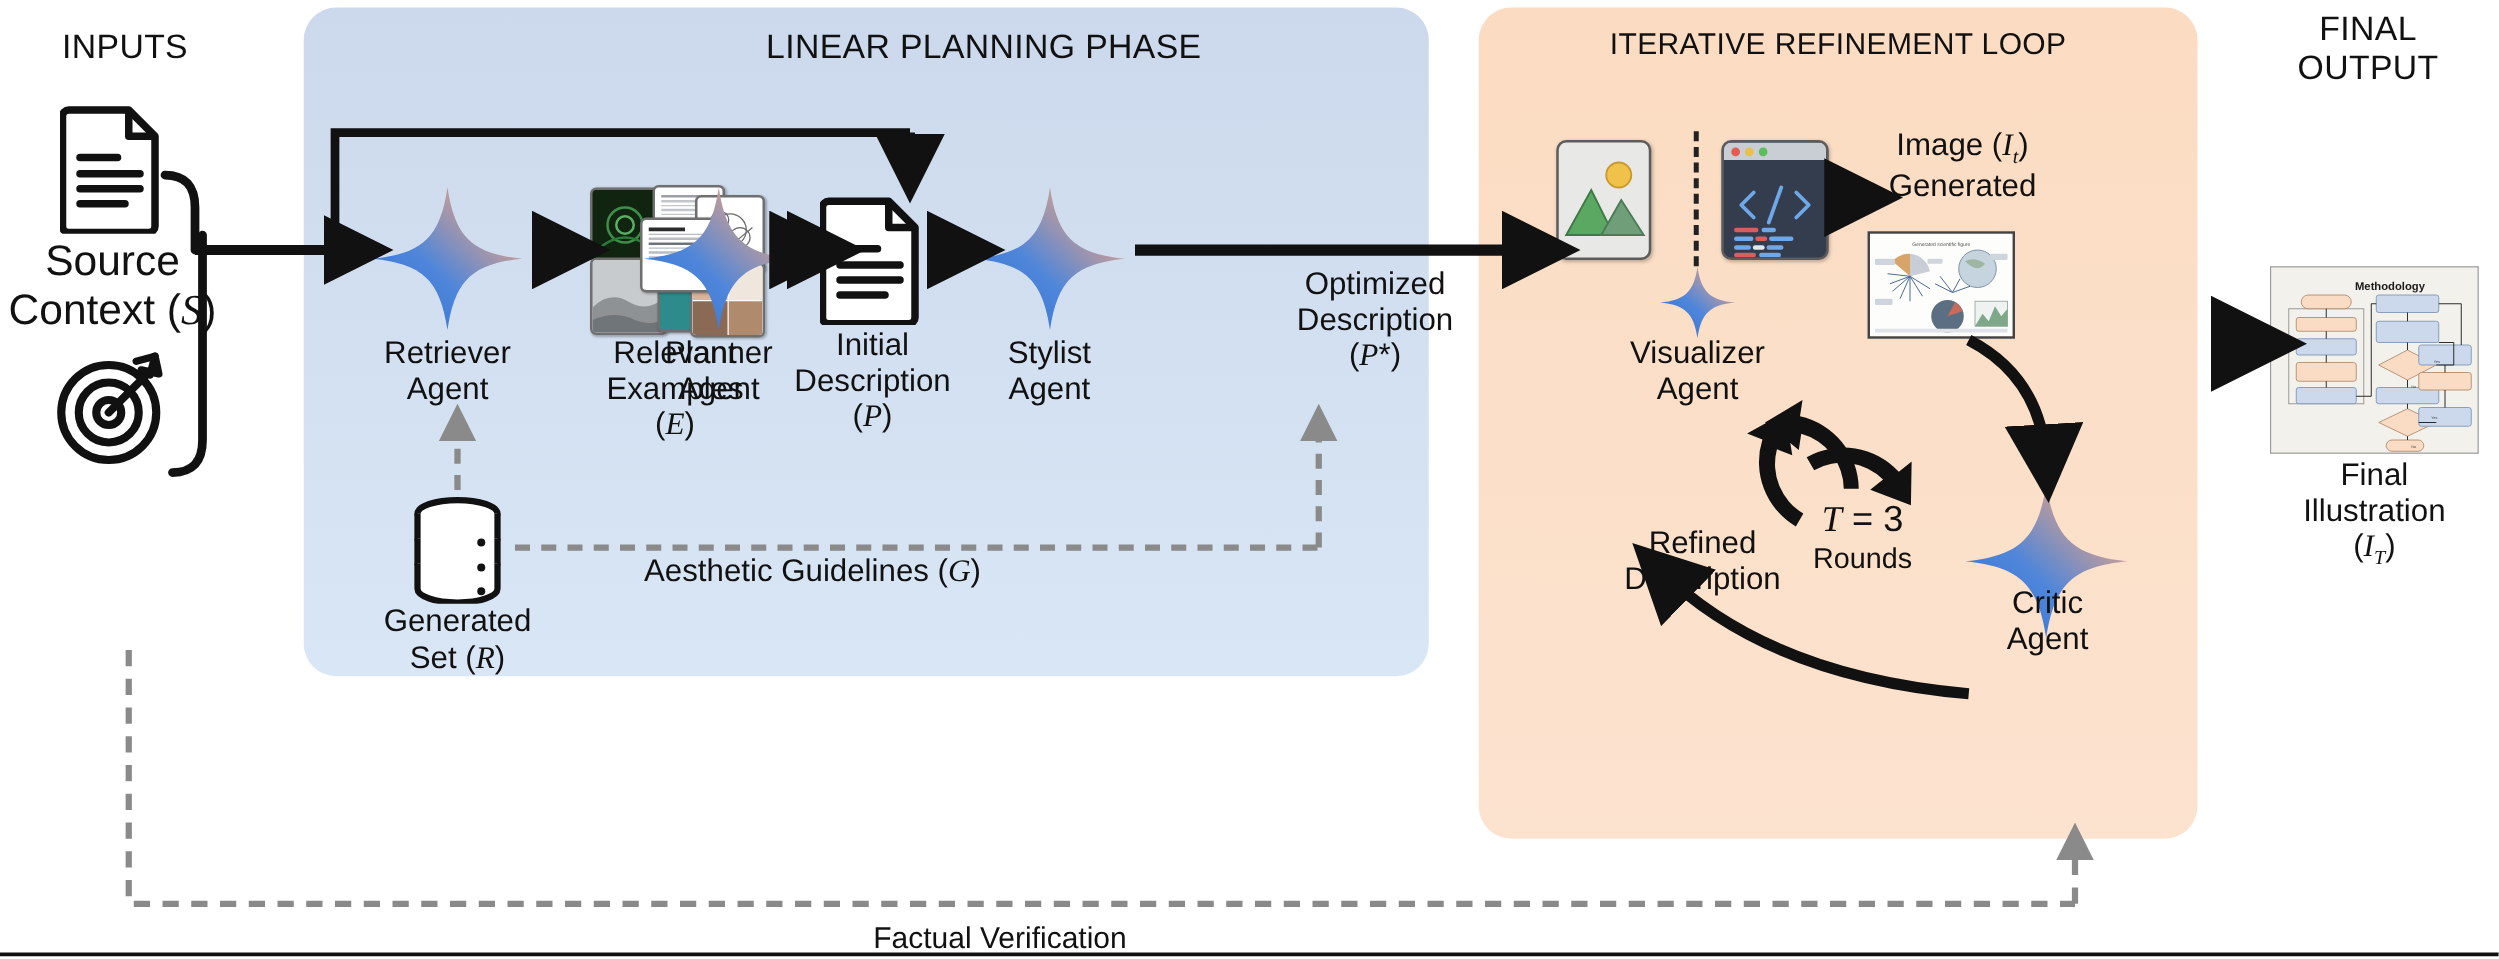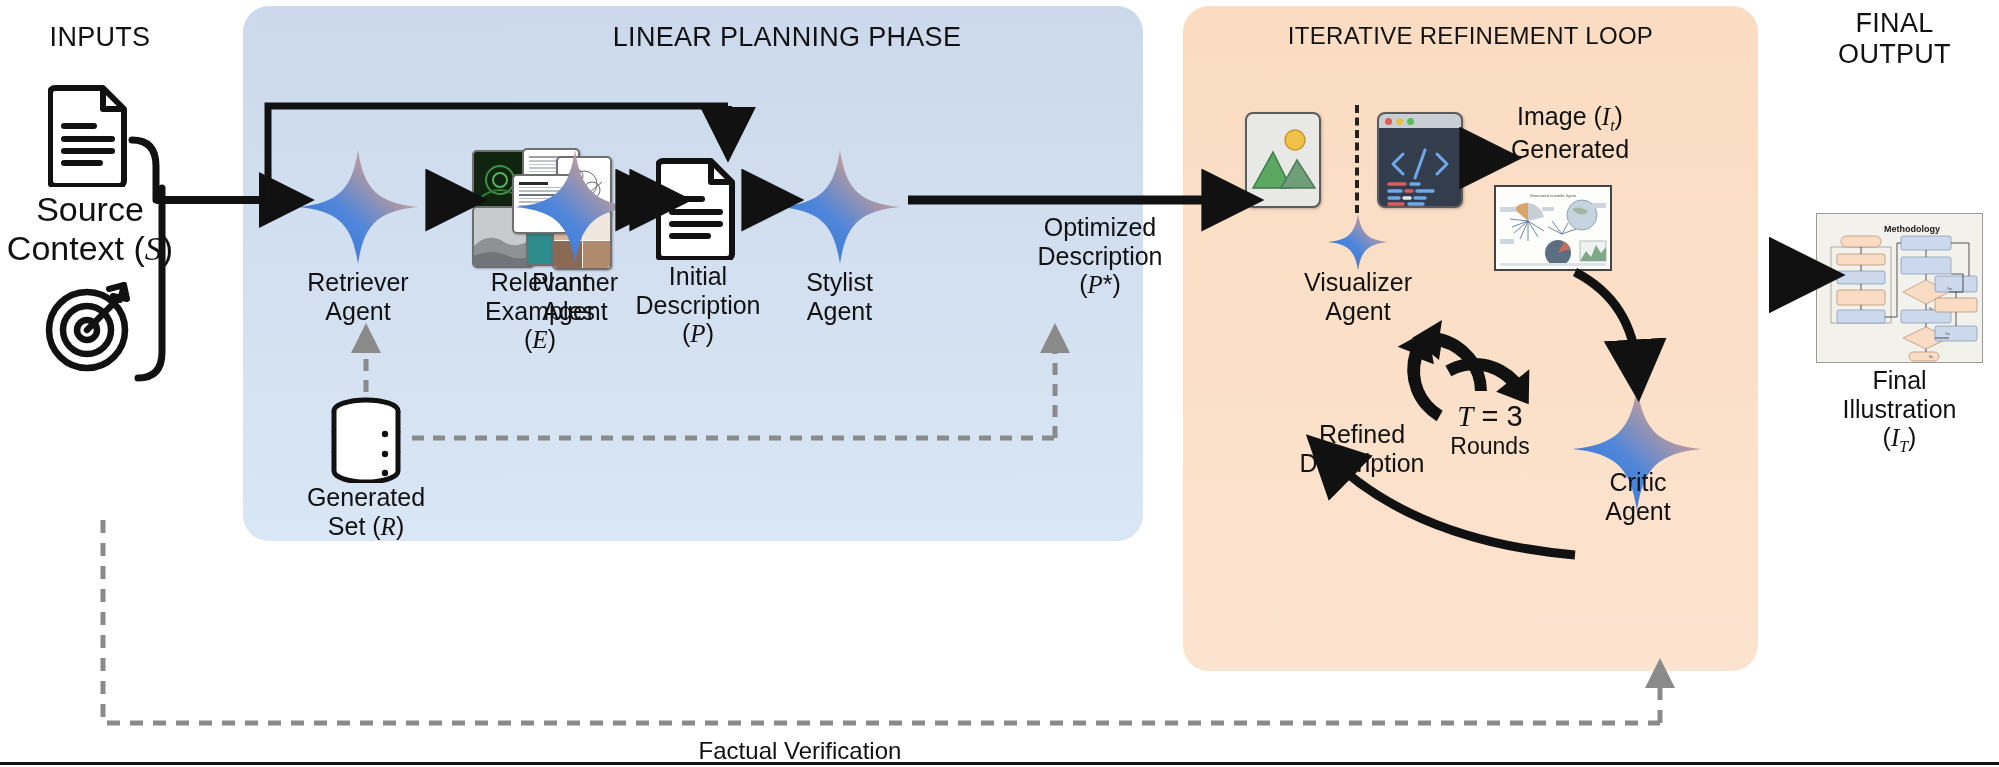--- a/index.html
+++ b/index.html
@@ -248,20 +248,23 @@
           <circle cx="58" cy="57" r="3.2"></circle>
           <circle cx="58" cy="76" r="3.2"></circle>
       </g>
     </svg>
   </div>
   <div class="lbl" style="left:276px;top:483px;width:180px;font-size:25px;">
     <div>Generated</div>
     <div><span>Set (</span><span class="ital" style="font-family:'Liberation Serif',serif;">R</span><span>)</span></div>
   </div>
 
+  <div class="lbl" style="left:470px;top:443px;width:360px;font-size:25px;">
+    <span>Aesthetic Guidelines (</span><span class="ital" style="font-family:'Liberation Serif',serif;">G</span><span>)</span>
+  </div>
 
   <div class="lbl" style="left:1000px;top:213px;width:200px;font-size:25px;">
     <div>Optimized</div>
     <div>Description</div>
     <div><span>(</span><span class="ital">P</span><span>*</span><span>)</span></div>
   </div>
 
   <div class="imgicon" style="left:1245px;top:112px;width:72px;height:92px;">
     <svg viewBox="0 0 72 92" style="width:100%;height:100%;">
       <circle cx="48" cy="26" r="10" fill="#f0c24a" stroke="#c89a2e" stroke-width="1.5"></circle>

